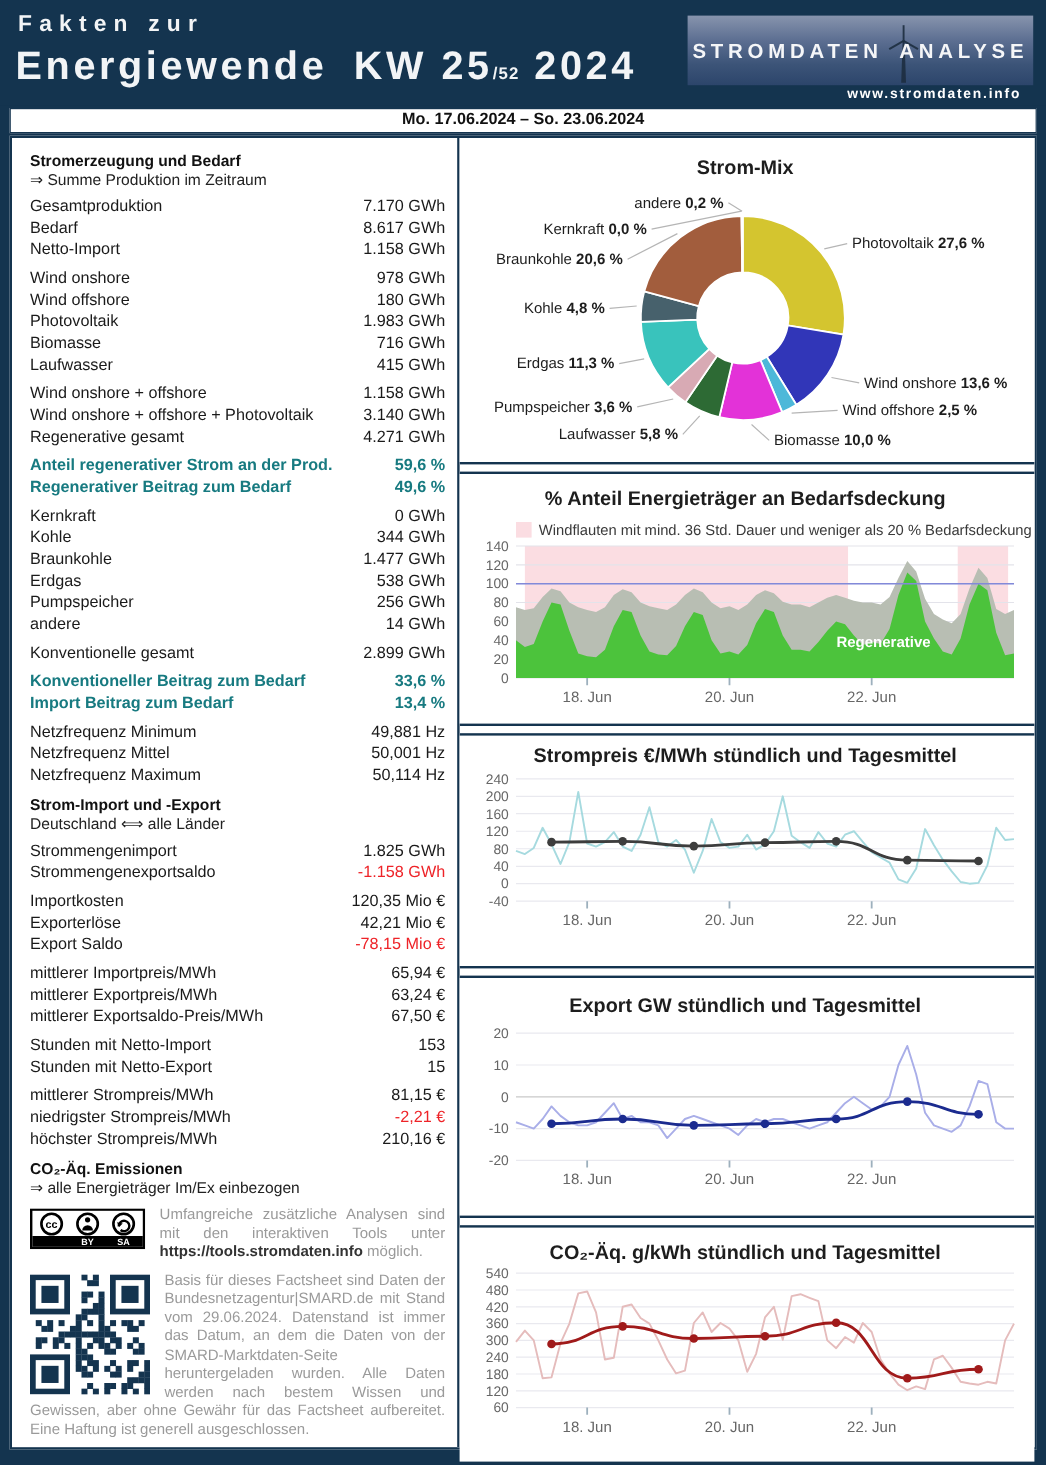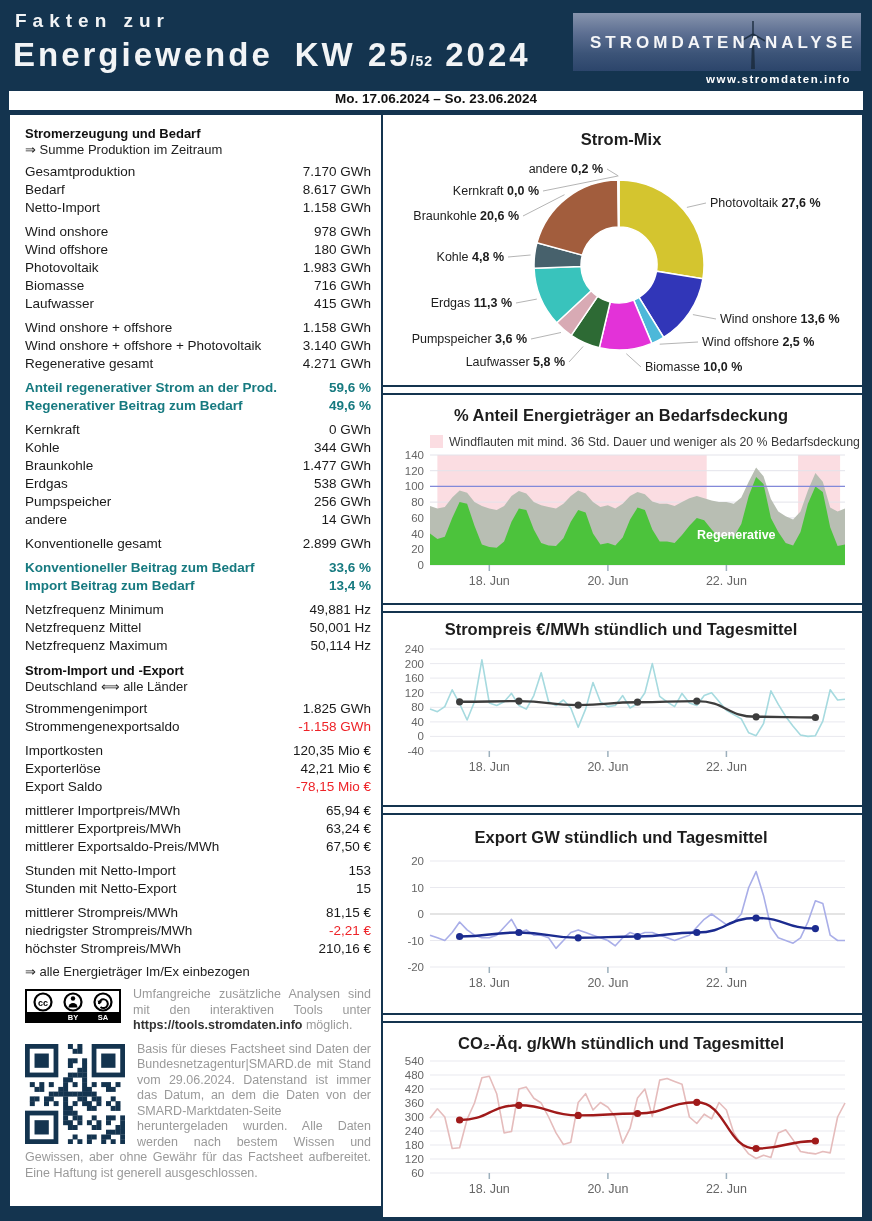--- a/index.html
+++ b/index.html
@@ -10,21 +10,21 @@
     -webkit-font-smoothing:antialiased;
   }
   
   .header{position:absolute;top:0;left:0;width:872px;height:88px;background:#14344f;}
   .h-line1{position:absolute;left:15px;top:10px;color:#f2f4f6;font-size:19px;font-weight:bold;letter-spacing:6px;}
   .h-line2{position:absolute;left:13px;top:36px;color:#f2f4f6;font-size:33px;font-weight:bold;letter-spacing:3px;white-space:nowrap;}
   .h-kw{margin-left:22px;}
   .h-sub{font-size:14px;letter-spacing:1px;}
   .logo-box{position:absolute;right:11px;top:13px;width:288px;height:58px;
     background:linear-gradient(180deg,#8794ad 0%,#5d6f92 35%,#3c5478 70%,#2c456b 100%);}
-  .logo-text{position:absolute;top:20px;left:0;right:0;display:flex;justify-content:space-between;padding:0 17px;
+  .logo-text{position:absolute;top:20px;left:0;right:0;display:flex;justify-content:space-between;padding:0 4px;
     color:#f5f6f8;font-size:17px;letter-spacing:4px;font-weight:bold;}
   .logo-url{position:absolute;right:21px;top:73px;color:#ffffff;font-size:11.5px;font-weight:bold;letter-spacing:1.5px;}
   
   .datebar{position:absolute;top:90px;left:8px;right:8px;height:21px;background:#ffffff;
     border:1.5px solid #14344f;box-sizing:border-box;display:flex;align-items:flex-start;justify-content:center;
     font-size:13.5px;font-weight:bold;color:#111;}
   
   .content{position:absolute;top:113px;left:8px;right:8px;bottom:13px;background:#ffffff;
     border:2px solid #14344f;box-sizing:border-box;display:flex;}
   .leftcol{width:371px;box-sizing:border-box;padding:9px 10px 6px 15px;overflow:hidden;}
@@ -254,20 +254,21 @@
         </div>
         <div class="row">
           <span class="lab">niedrigster Strompreis/MWh</span>
           <span class="val neg">-2,21 €</span>
         </div>
         <div class="row">
           <span class="lab">höchster Strompreis/MWh</span>
           <span class="val">210,16 €</span>
         </div>
       </div>
+      <div class="sec-h">CO₂-Äq. Emissionen</div>
       <div class="sec-sub">⇒ alle Energieträger Im/Ex einbezogen</div>
       <div class="foot">
         <div class="blk"><svg class="cc-badge" width="96" height="34">
             <rect x="1" y="1" width="94" height="32" fill="#fff" stroke="#000" stroke-width="2"></rect>
             <circle cx="18" cy="13" r="8.5" fill="none" stroke="#000" stroke-width="2.2"></circle>
             <text x="18" y="16.5" font-size="9" font-weight="bold" text-anchor="middle" fill="#000">cc</text>
             <circle cx="48" cy="13" r="8.5" fill="none" stroke="#000" stroke-width="2.2"></circle>
             <circle cx="48" cy="9.5" r="2.2" fill="#000"></circle>
             <path d="M43.5,18.5 a4.5,4.5 0 0 1 9,0 z" fill="#000"></path>
             <circle cx="78" cy="13" r="8.5" fill="none" stroke="#000" stroke-width="2.2"></circle>

